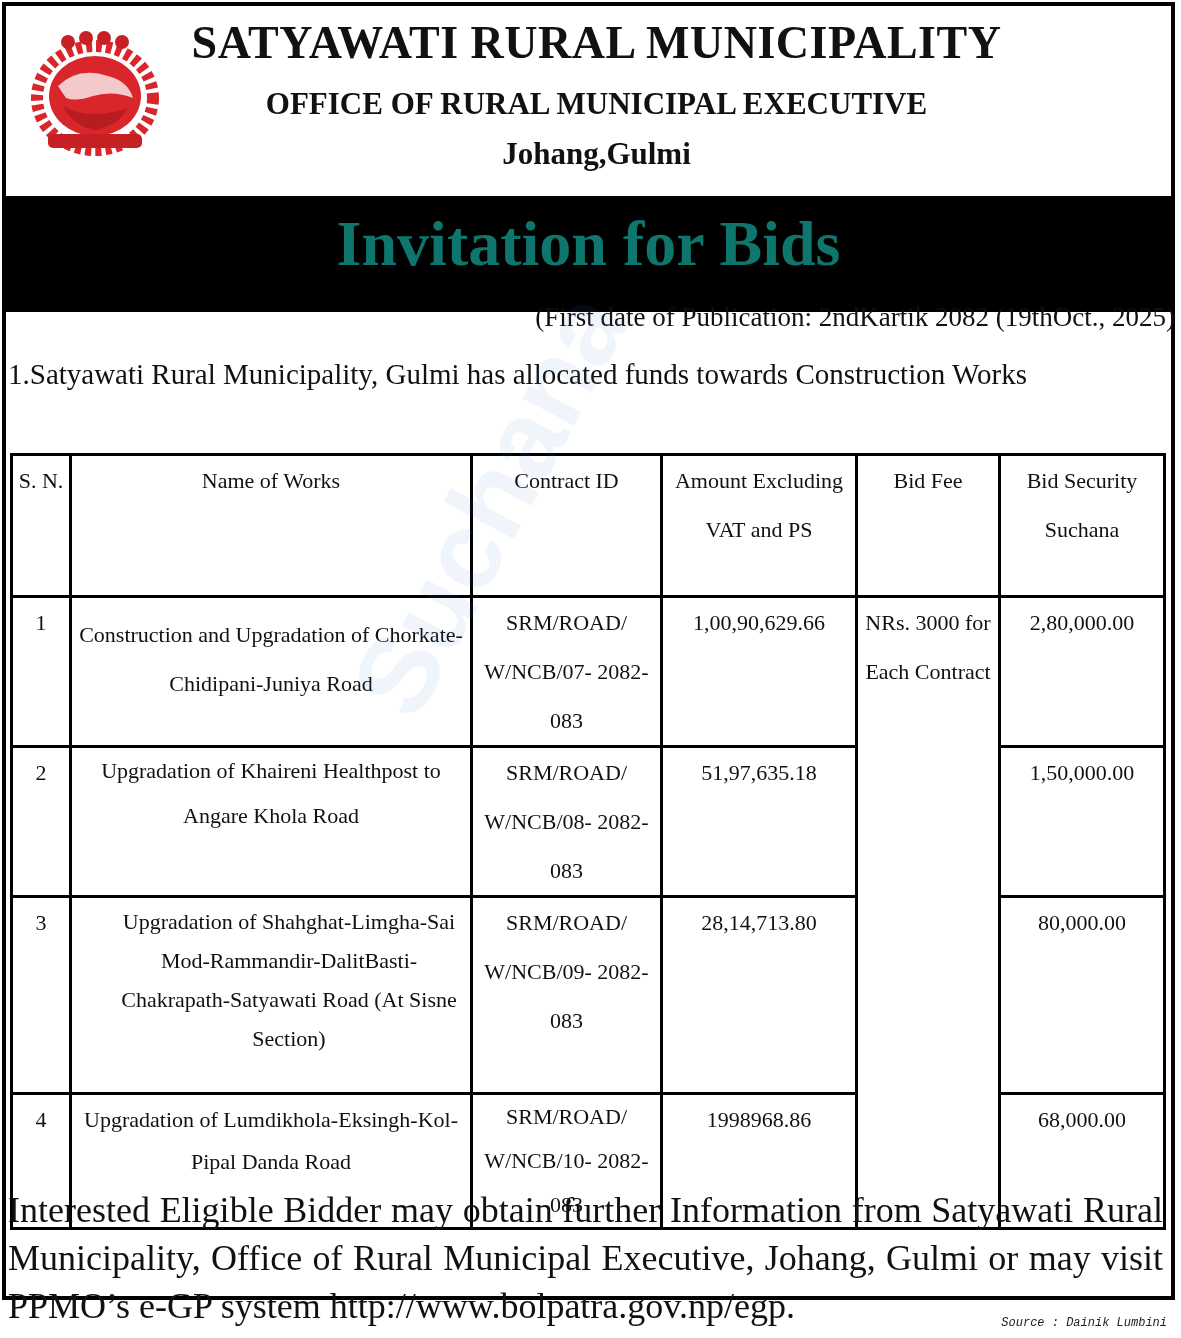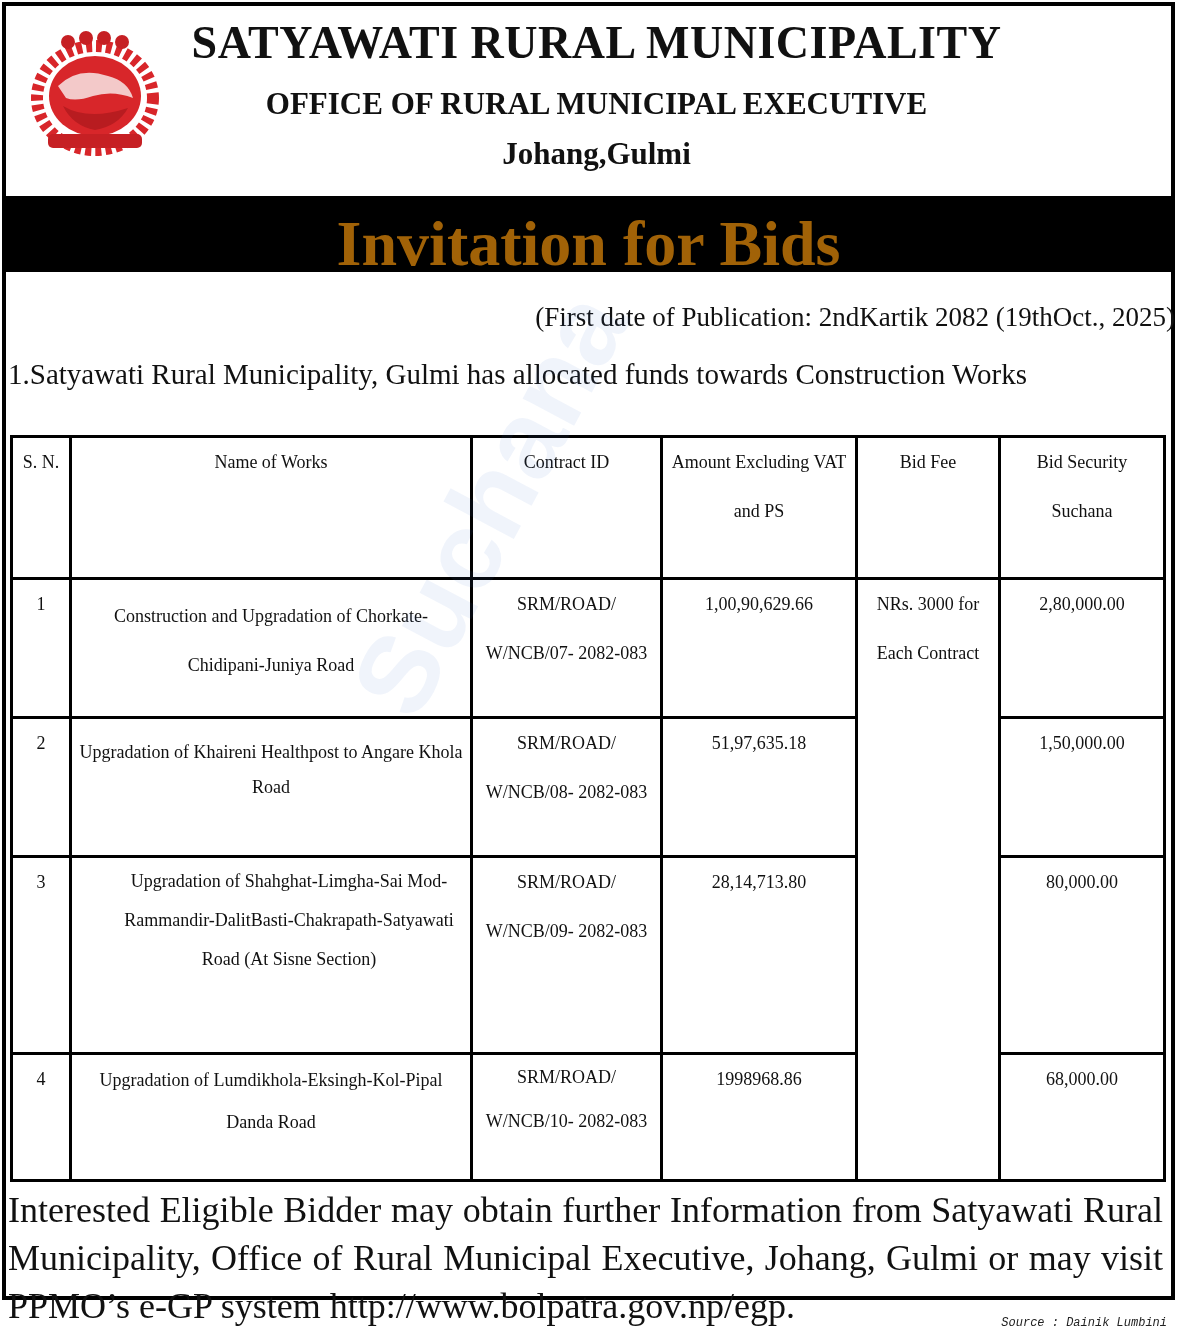--- a/index.html
+++ b/index.html
@@ -11,29 +11,29 @@
 
     .header { position: absolute; left: 0; top: 0; width: 100%; height: 190px; }
     .logo { position: absolute; left: 12px; top: 20px; width: 154px; height: 130px; }
     .title-main { position: absolute; left: 0; width: 1181px; top: 10px; text-align: center;
                   font-size: 46px; font-weight: bold; letter-spacing: 0.5px; padding-left: 0; }
     .title-sub { position: absolute; left: 0; width: 1181px; top: 80px; text-align: center;
                  font-size: 31px; font-weight: bold; }
     .title-loc { position: absolute; left: 0; width: 1181px; top: 130px; text-align: center;
                  font-size: 31px; font-weight: bold; }
 
-    .banner { position: absolute; left: 0; top: 190px; width: 100%; height: 76px; background: #000;
-              color: #a16207; text-align: center; font-size: 64px; font-weight: bold; line-height: 96px; }
+    .banner { position: absolute; left: 0; top: 190px; width: 100%; height: 116px; background: #000;
+              color: #0f766e; text-align: center; font-size: 64px; font-weight: bold; line-height: 96px; }
 
     .pubdate { position: absolute; right: 6px; top: 302px; font-size: 27px; }
     .intro { position: absolute; left: 8px; top: 350px; width: 1150px; font-size: 29px; line-height: 48px; }
     .intro .cont { padding-left: 24px; }
 
-    table.bids { position: absolute; left: 10px; top: 435px; width: 1153px; border-collapse: collapse;
-                 font-size: 18px; table-layout: fixed; }
+    table.bids { position: absolute; left: 10px; top: 453px; width: 1153px; border-collapse: collapse;
+                 font-size: 22px; table-layout: fixed; }
     table.bids th, table.bids td { border: 3px solid #000; vertical-align: top; text-align: center;
                  font-weight: normal; line-height: 49px; padding: 0 4px; }
     table.bids td.name { line-height: 39px; padding-top: 4px; }
     table.bids td.name.tall { line-height: 39px; padding-left: 40px; }
     col.c1 { width: 59px; } col.c2 { width: 401px; } col.c3 { width: 190px; }
     col.c4 { width: 195px; } col.c5 { width: 143px; } col.c6 { width: 165px; }
 
     .footer { position: absolute; left: 8px; top: 1186px; width: 1155px; font-size: 36px;
               line-height: 48px; text-align: justify; }
     .source { position: absolute; right: 14px; top: 1316px; font-family: Liberation Mono, monospace;
@@ -96,21 +96,21 @@
     <tr style="height:139px">
       <td>1</td>
       <td class="name" style="line-height:49px;padding-top:12px">Construction and Upgradation of Chorkate-Chidipani-Juniya Road</td>
       <td>SRM/ROAD/ W/NCB/07- 2082-083</td>
       <td>1,00,90,629.66</td>
       <td rowspan="4">NRs. 3000 for Each Contract</td>
       <td>2,80,000.00</td>
     </tr>
     <tr style="height:139px">
       <td>2</td>
-      <td class="name" style="line-height:35px;padding-top:16px">Upgradation of Khaireni Healthpost to Angare Khola Road</td>
+      <td class="name" style="line-height:45px;padding-top:0">Upgradation of Khaireni Healthpost to Angare Khola Road</td>
       <td>SRM/ROAD/ W/NCB/08- 2082-083</td>
       <td>51,97,635.18</td>
       <td>1,50,000.00</td>
     </tr>
     <tr style="height:197px">
       <td>3</td>
       <td class="name tall">Upgradation of Shahghat-Limgha-Sai Mod-Rammandir-DalitBasti-Chakrapath-Satyawati Road (At Sisne Section)</td>
       <td>SRM/ROAD/ W/NCB/09- 2082-083</td>
       <td>28,14,713.80</td>
       <td>80,000.00</td>

